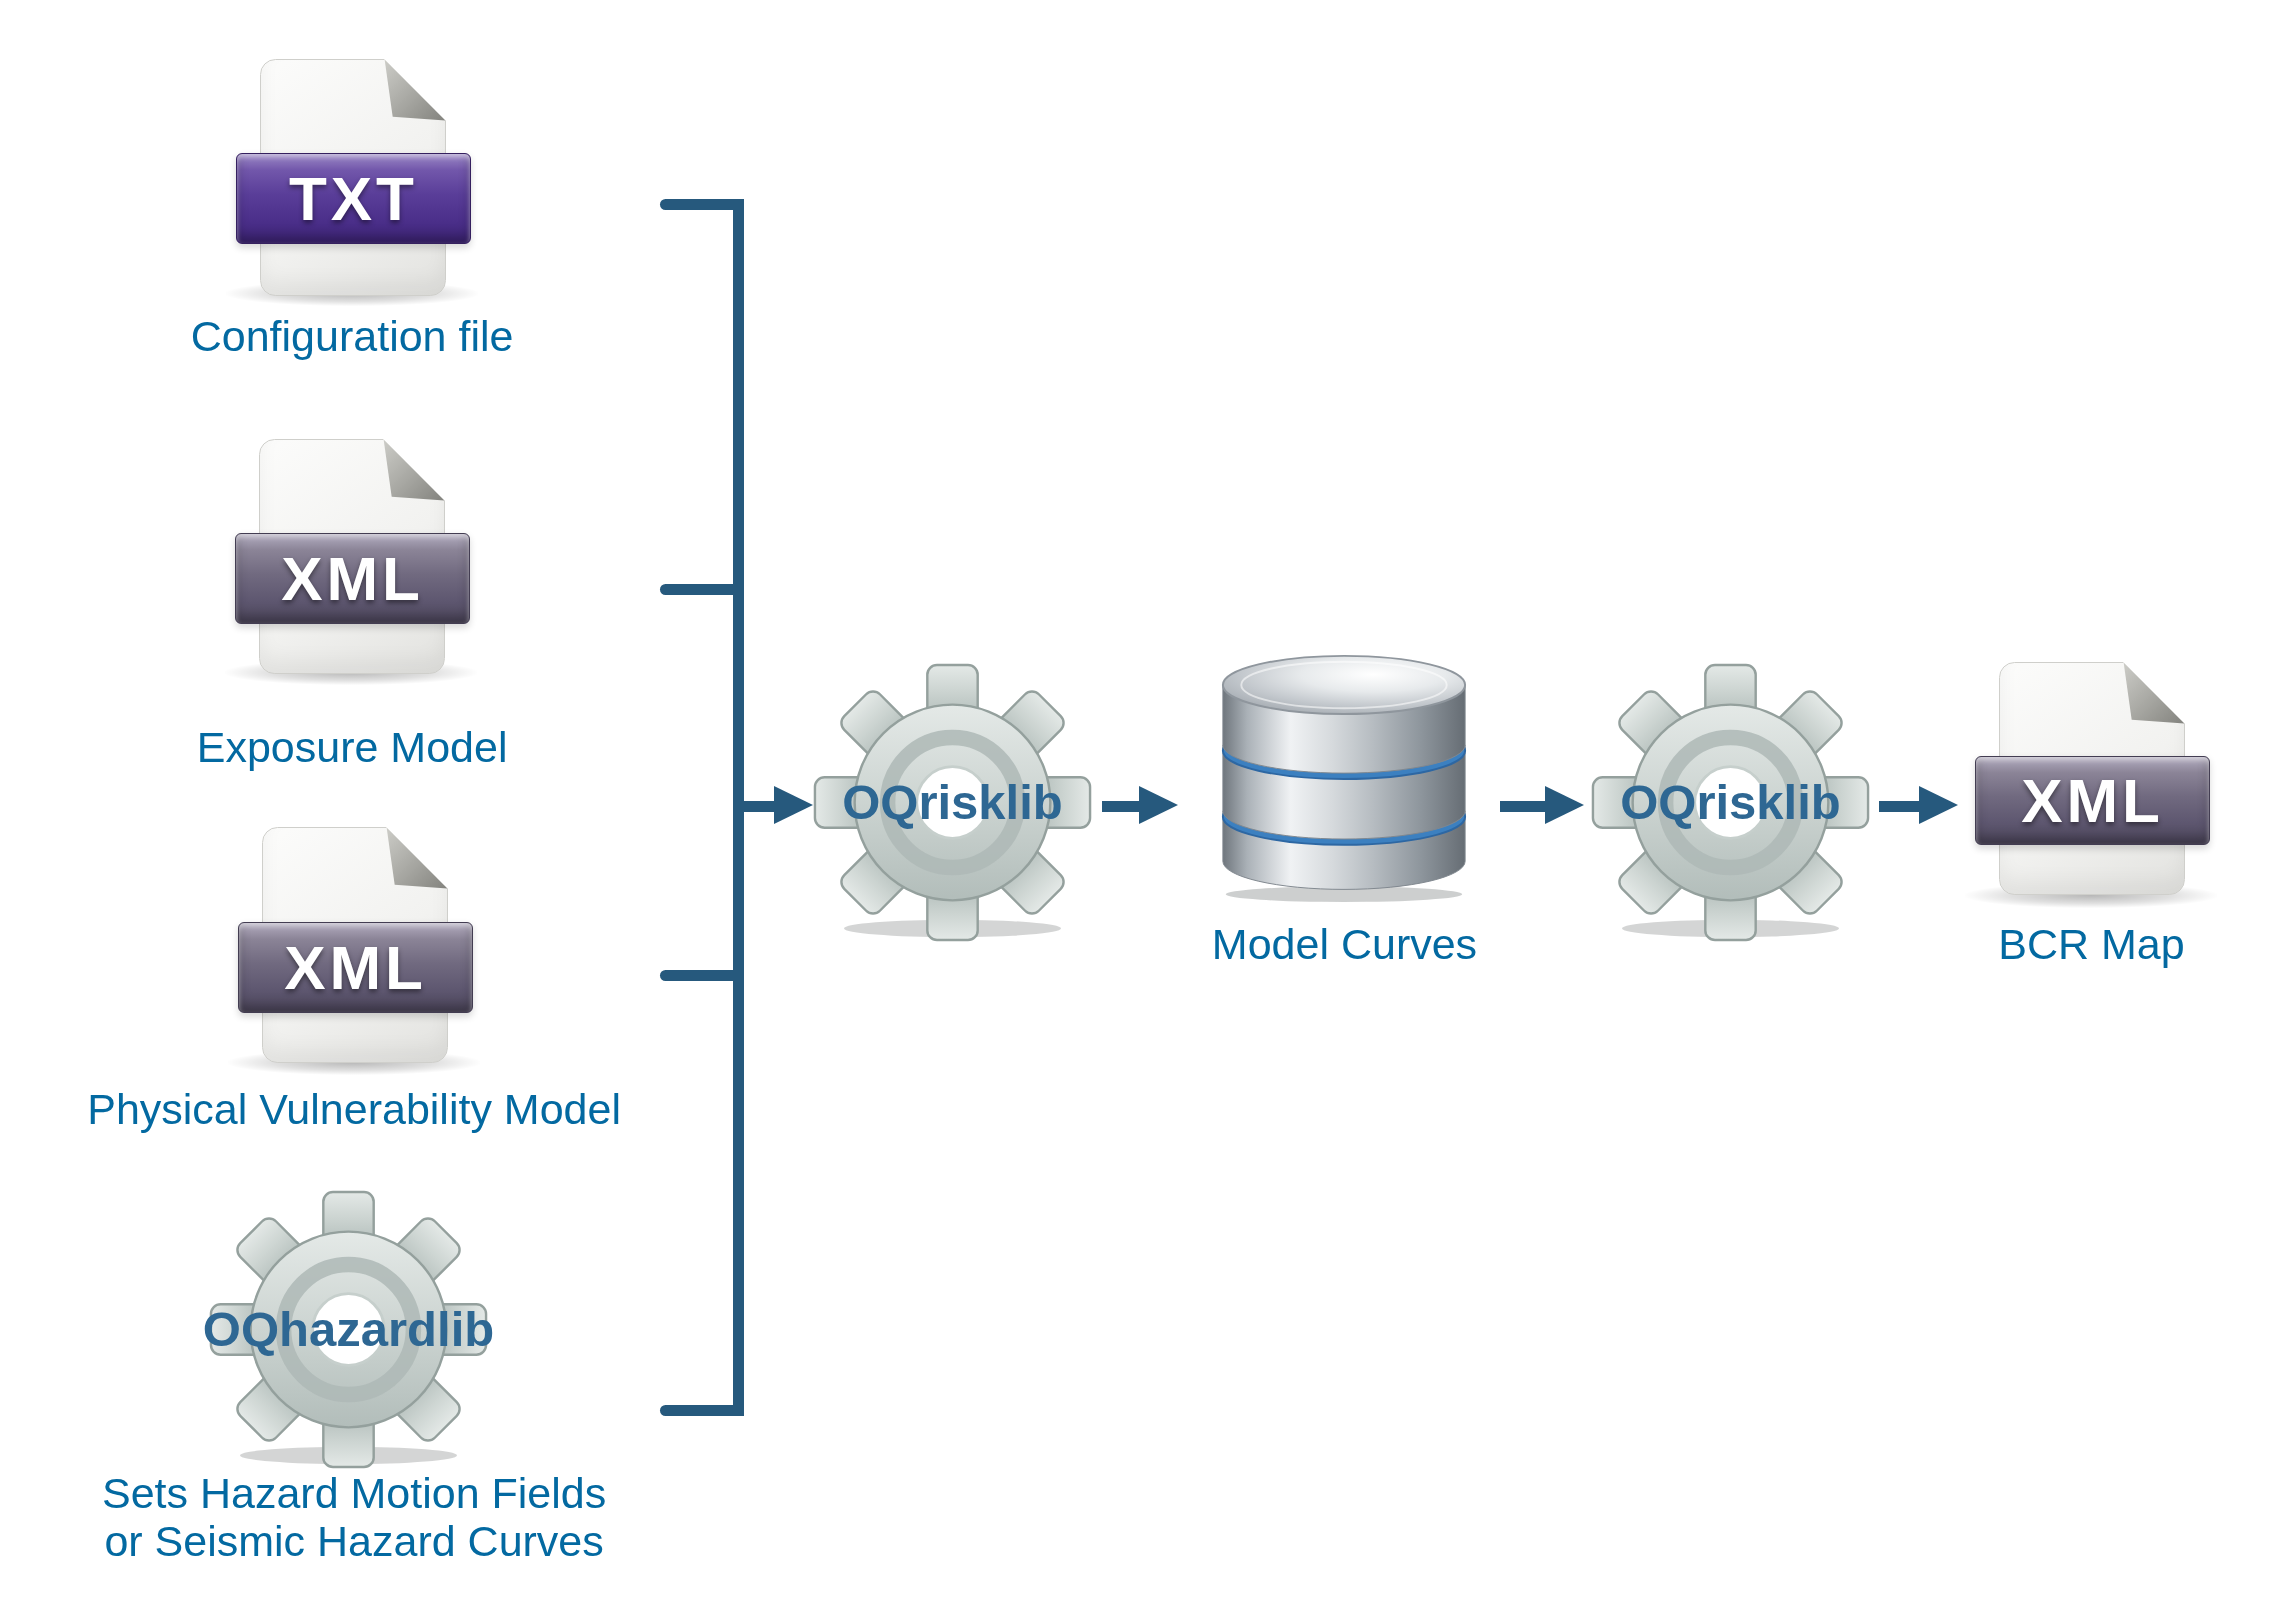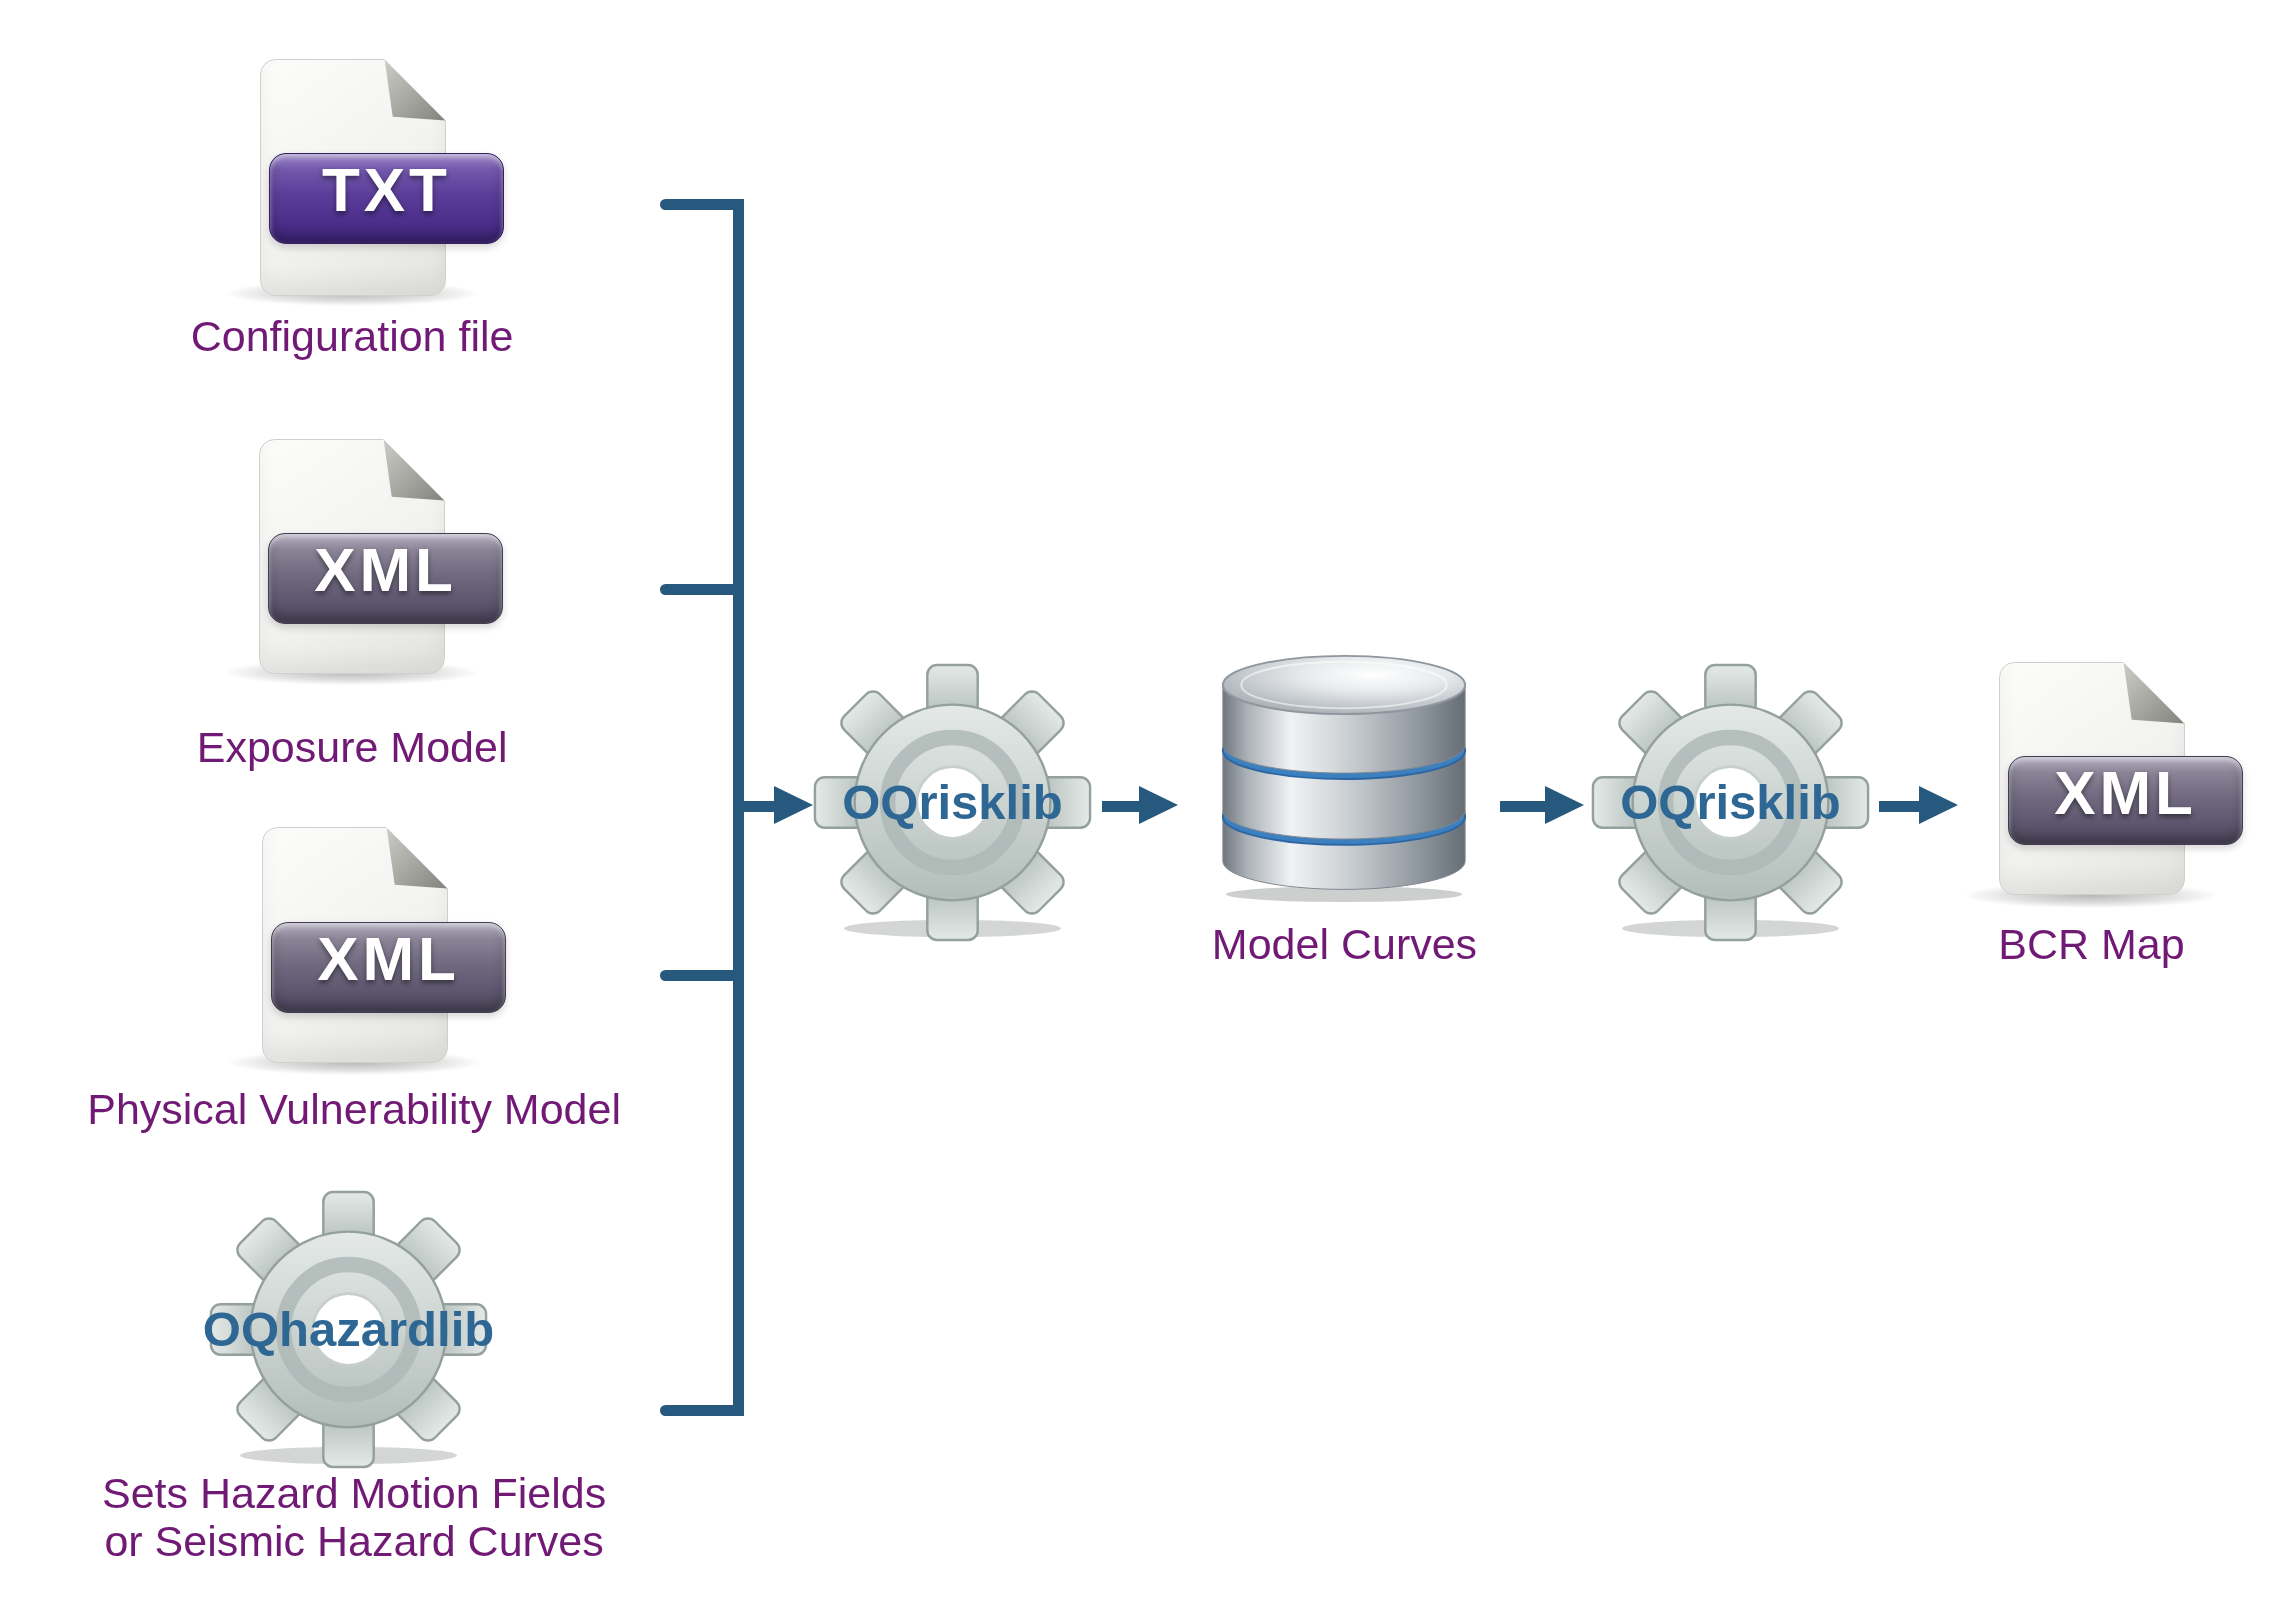--- a/index.html
+++ b/index.html
@@ -17,23 +17,22 @@
   .dogear-cut{
     position:absolute;top:-1px;right:-1px;width:62px;height:62px;background:#ffffff;
     clip-path:polygon(-3% -3%,103% -3%,103% 103%);
   }
   .dogear-fold{
     position:absolute;top:-1px;right:-1px;width:62px;height:62px;
     background:linear-gradient(315deg,#82827d 0%,#a5a5a0 45%,#cdcdc8 100%);
     clip-path:polygon(1% 1%,99% 99%,14% 93%);
   }
   .badge{
-    position:absolute;display:flex;align-items:flex-start;justify-content:center;
-    border-radius:17px;
-    margin-left:33px;
+    position:absolute;display:flex;align-items:center;justify-content:center;
+    border-radius:6px;
   }
   .badge-txt{
     background:linear-gradient(180deg,#9c89c6 0%,#7257ab 18%,#5a3e99 45%,#4b2f8a 75%,#3f2579 100%);
     border:1.9px solid #35205f;
     box-shadow:inset 0 2.9px 4.9px rgba(255,255,255,.5), inset 0 -6.8px 11.6px rgba(0,0,0,.28), 0 3.9px 7.8px rgba(0,0,0,0.15);
   }
   .badge-xml{
     background:linear-gradient(180deg,#b3adc0 0%,#8b8497 18%,#716a80 45%,#5e5770 75%,#4f485e 100%);
     border:1.9px solid #433d52;
     box-shadow:inset 0 2.9px 4.9px rgba(255,255,255,.5), inset 0 -6.8px 11.6px rgba(0,0,0,.28), 0 3.9px 7.8px rgba(0,0,0,0.15);
@@ -42,21 +41,21 @@
     color:#ffffff;font-weight:bold;font-size:62px;letter-spacing:3.9px;
     text-shadow:0 2.9px 4.9px rgba(0,0,0,0.45);
   }
   .icon-shadow{
     position:absolute;
     background:radial-gradient(ellipse at center,rgba(0,0,0,0.28) 0%,rgba(0,0,0,0.12) 45%,rgba(0,0,0,0) 72%);
   }
   
   .caption{
     position:absolute;width:679px;text-align:center;
-    font-size:43px;color:#701a75;line-height:48px;
+    font-size:43px;color:#0369a1;line-height:48px;
   }
   
   .conn{position:absolute;background:#26597d;}
   .stub{height:10.7px;width:83px;border-radius:5.8px 0 0 5.8px;}
   .vline{width:10.7px;}
   .shaft{height:10.7px;}
   .ahead{
     position:absolute;width:0;height:0;
     border-top:19.4px solid transparent;border-bottom:19.4px solid transparent;
     border-left:39px solid #26597d;

